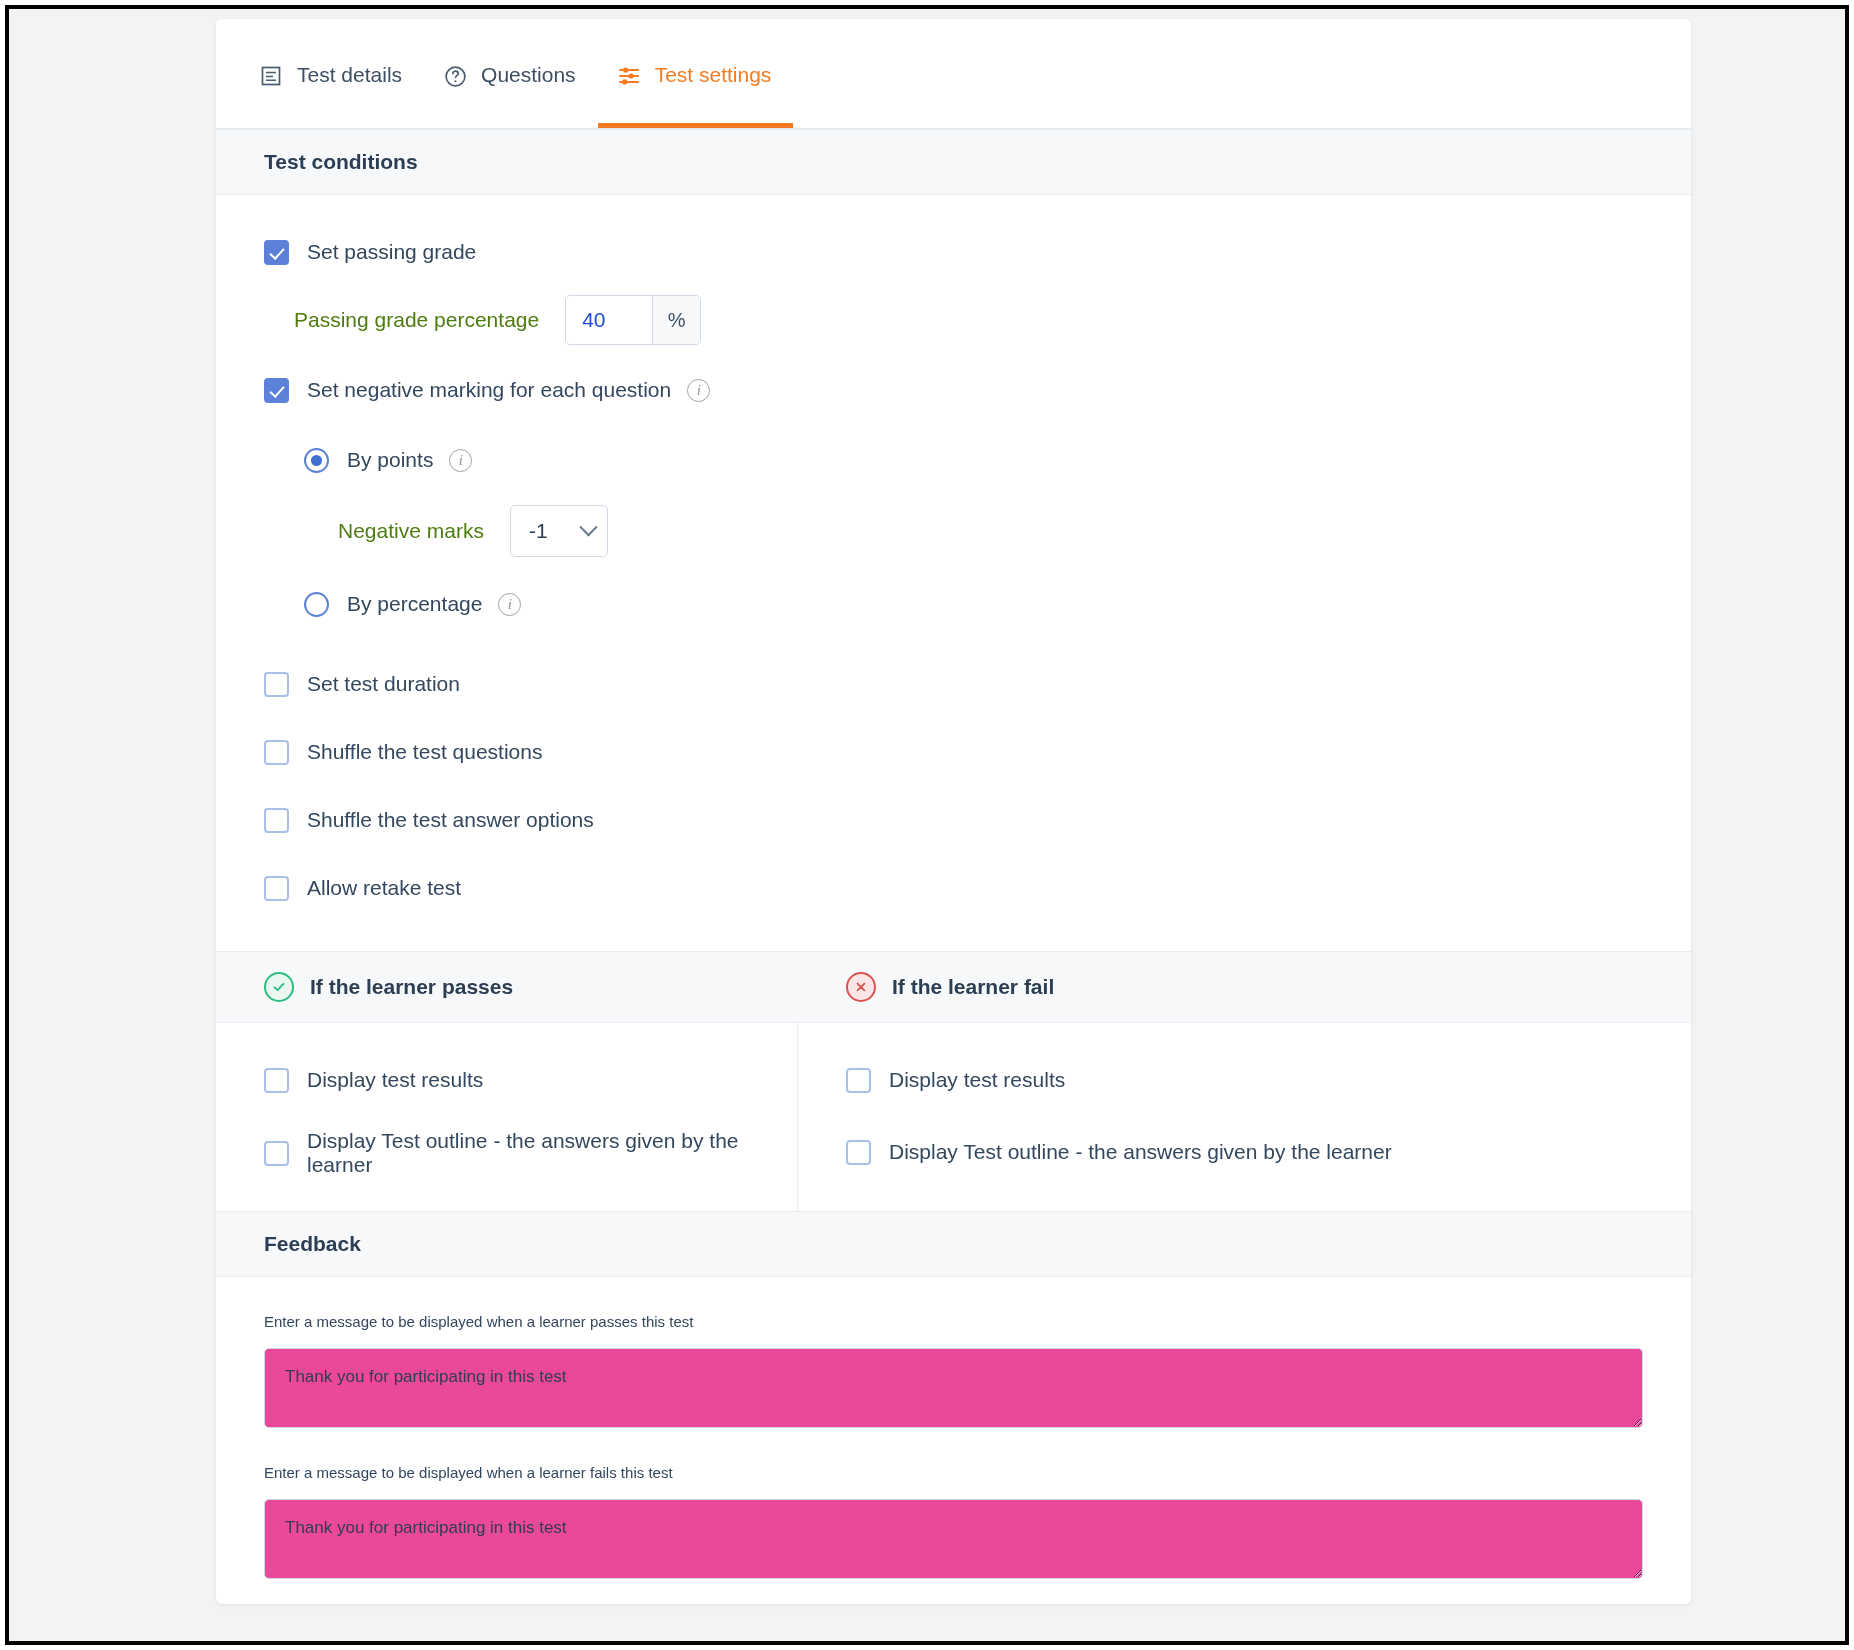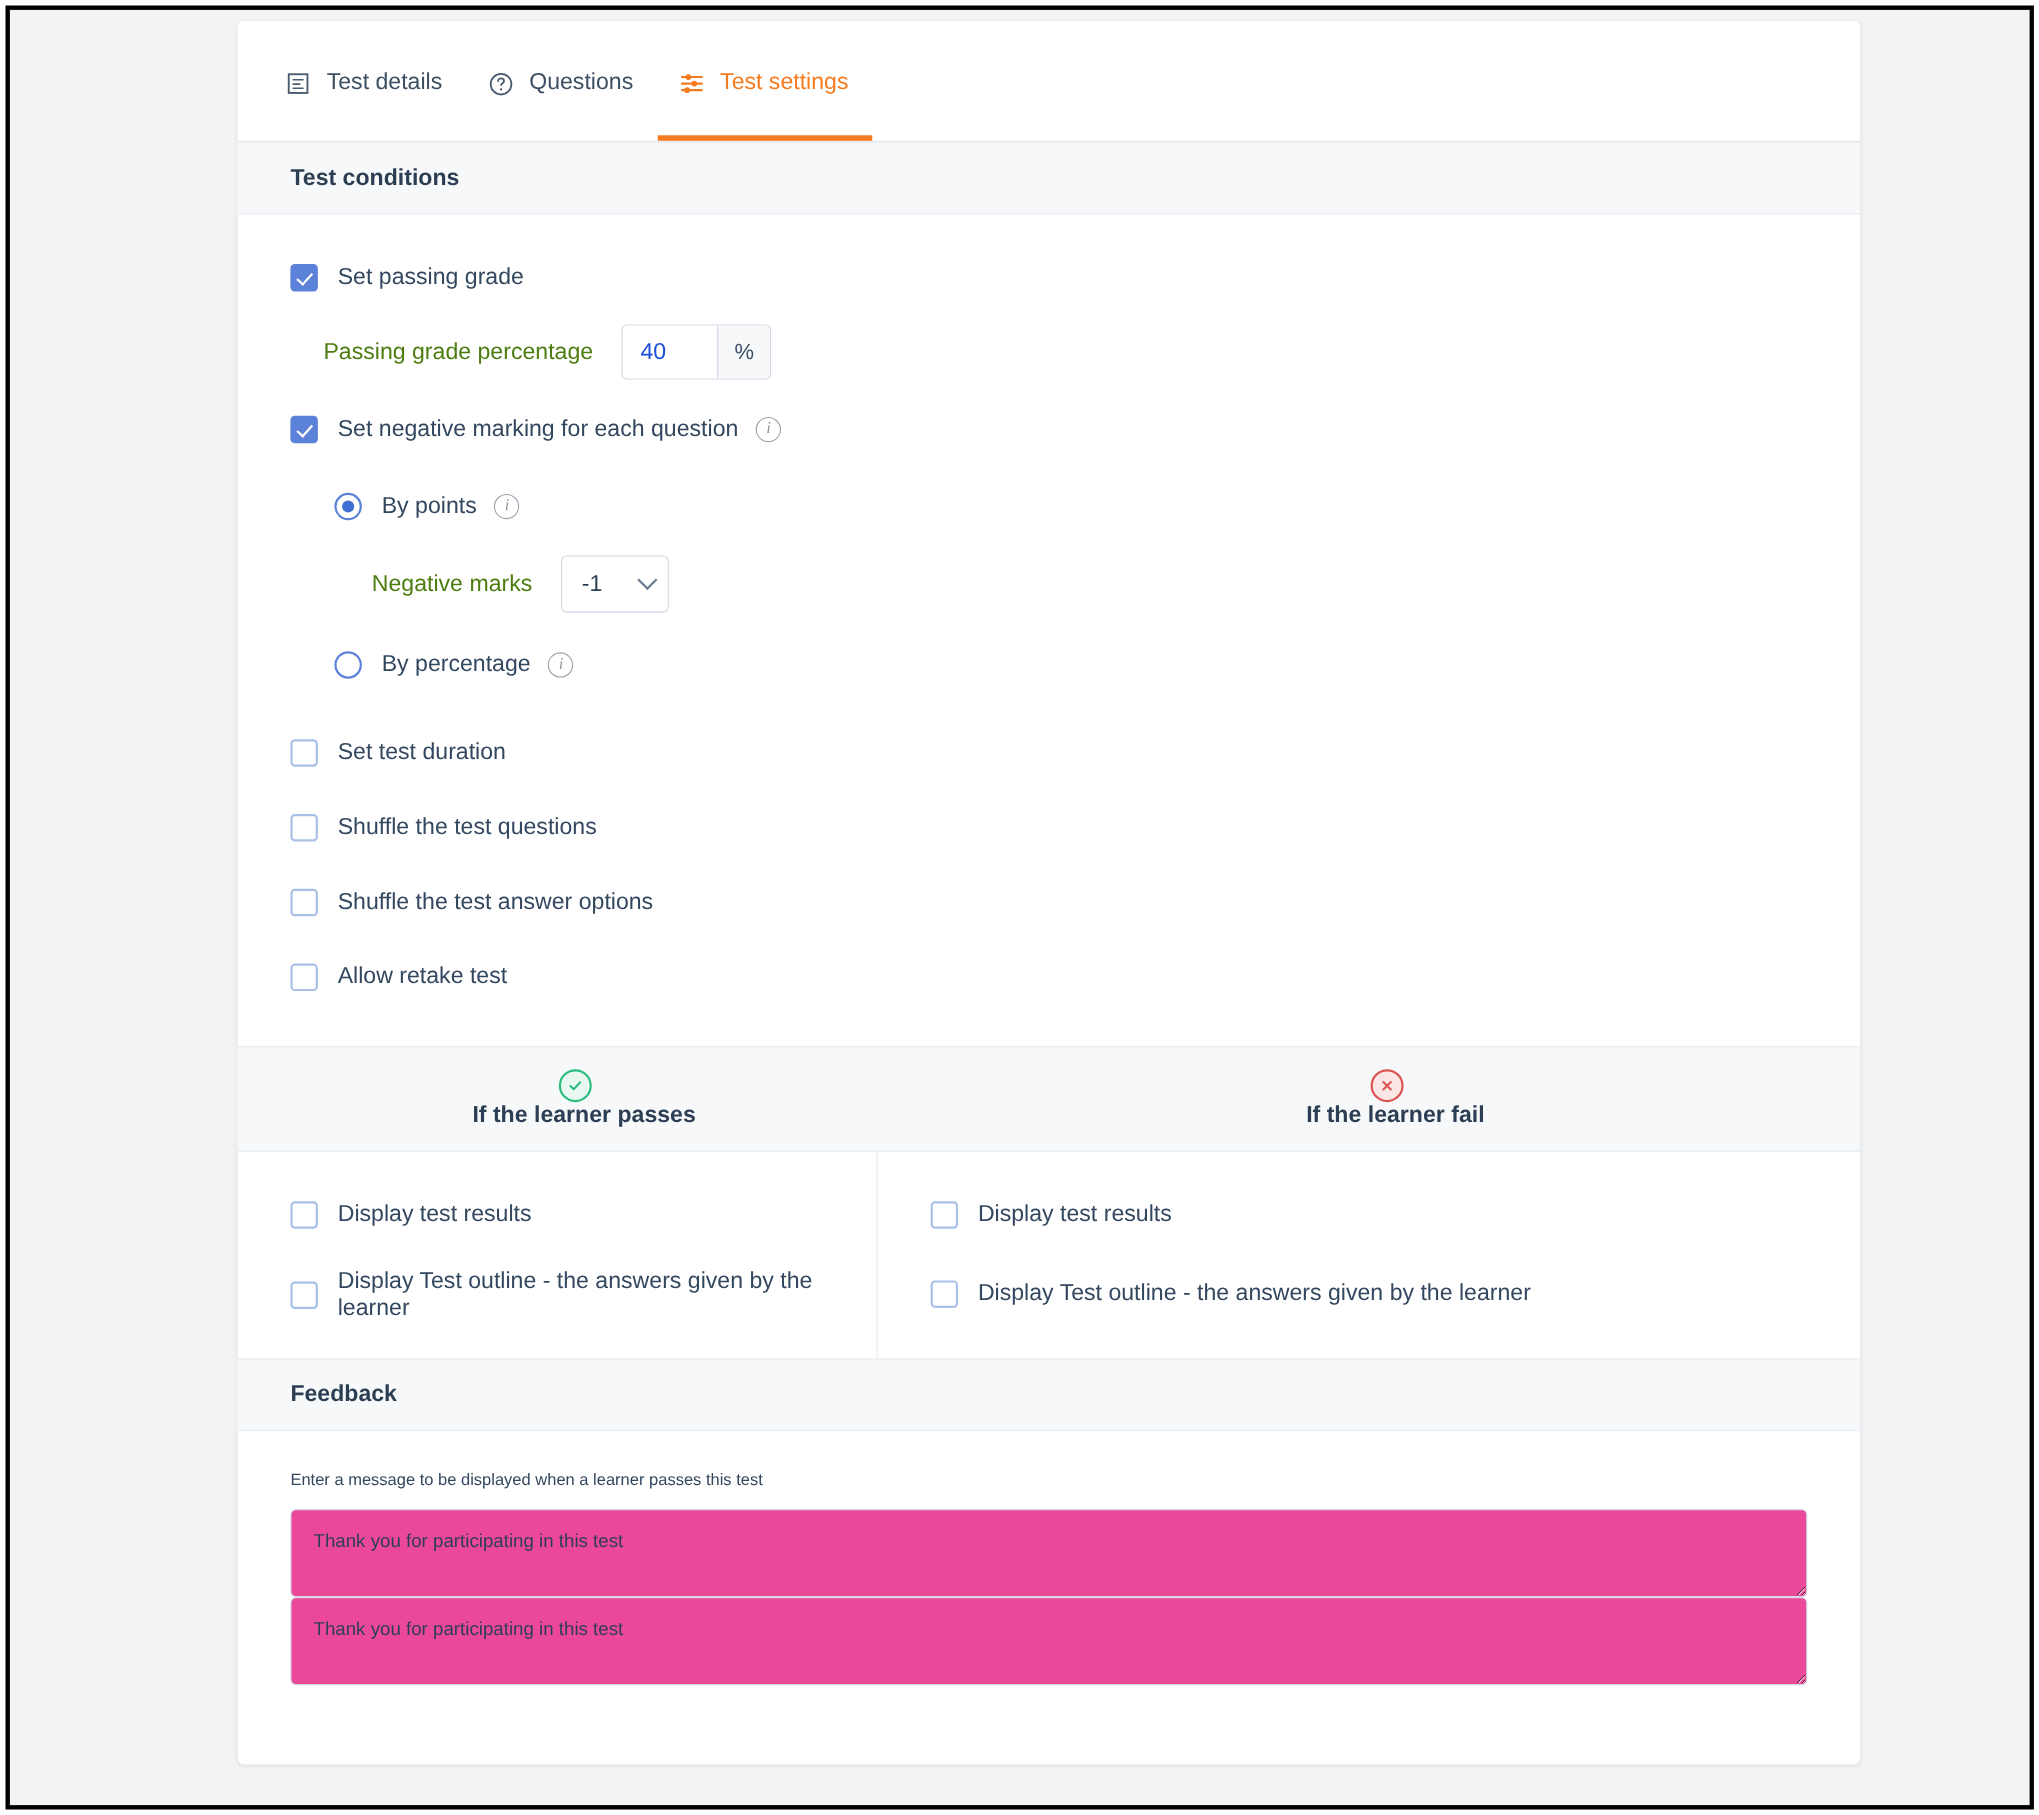--- a/index.html
+++ b/index.html
@@ -240,21 +240,20 @@
     border-bottom: 1px solid #e9ecf0;
     flex: 0 0 auto;
   }
   .pf-header > div {
     display: flex;
     align-items: center;
     padding: 20px 0 20px 48px;
     font-size: 21px;
     font-weight: bold;
     color: #2c3e53;
-    flex-direction: column;
   }
   .pf-header .col-left  { width: 582px; }
   .pf-header .col-right { flex: 1; }
 
   .circ-icon {
     width: 30px; height: 30px;
     border-radius: 50%;
     display: inline-flex;
     align-items: center;
     justify-content: center;
@@ -451,17 +450,18 @@
         </div>
       </div>
     </div>
 
     <div class="section-header">Feedback</div>
 
     <div class="feedback-body">
       <div class="fb-label">Enter a message to be displayed when a learner passes this test</div>
       <textarea class="textarea" style="">Thank you for participating in this test</textarea>
 
+      <div class="fb-label second">Enter a message to be displayed when a learner fails this test</div>
       <textarea class="textarea" style="">Thank you for participating in this test</textarea>
     </div>
 
   </div>
 </div>
 
 </body></html>

